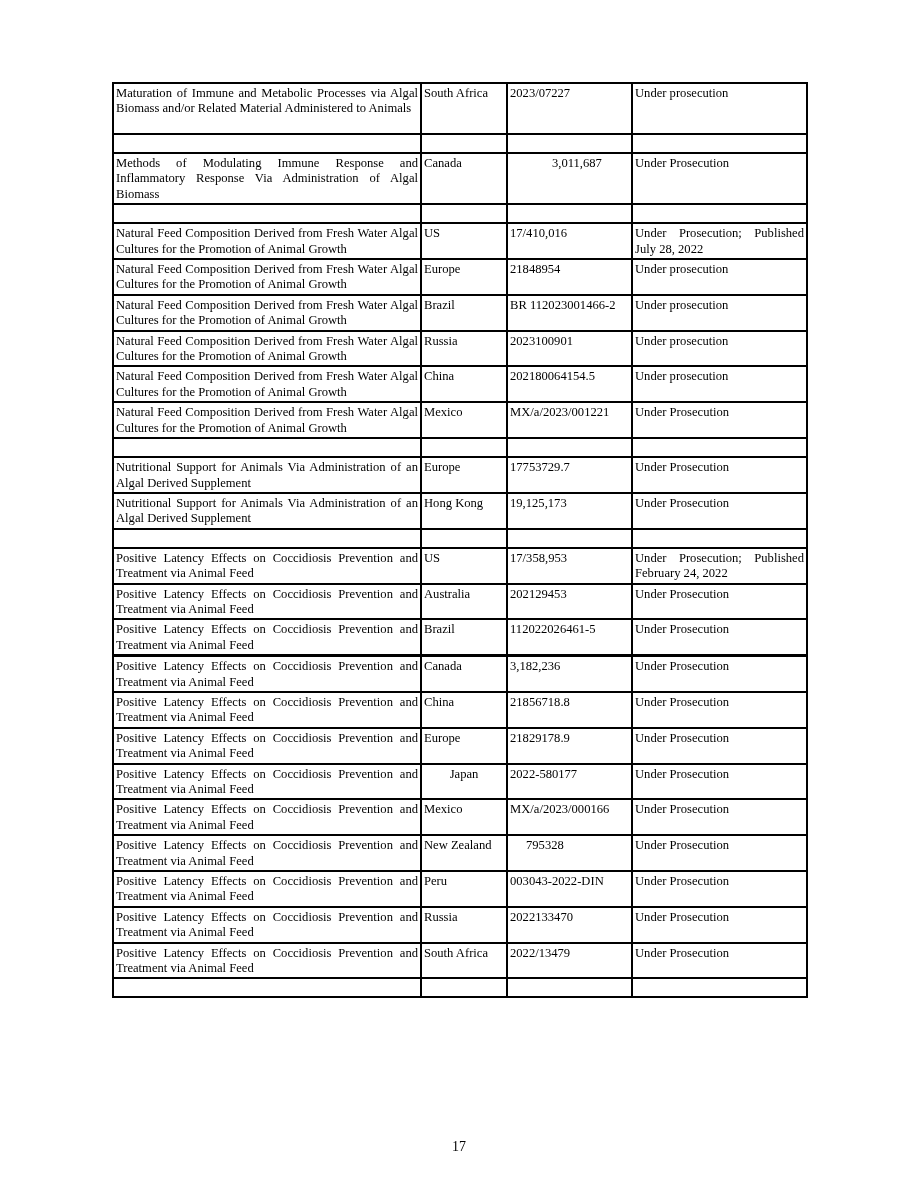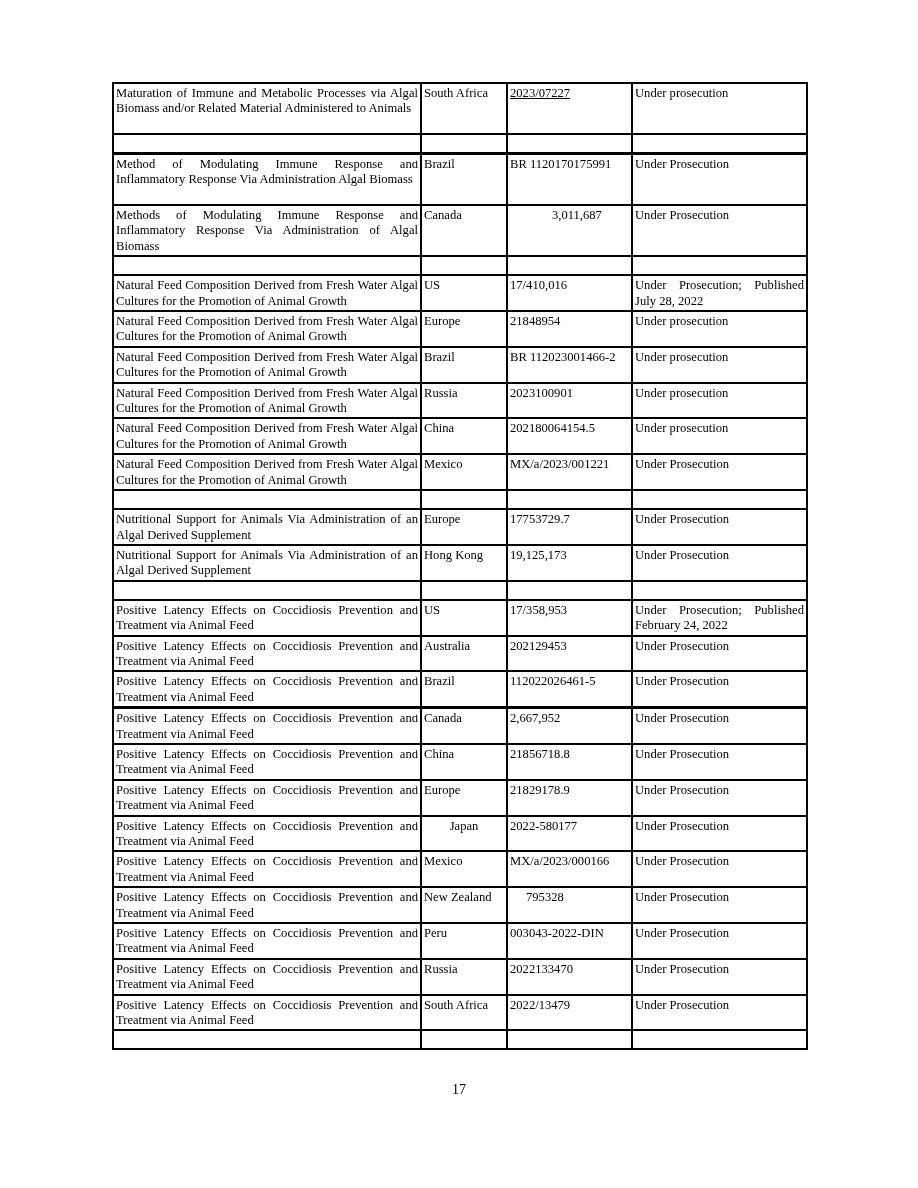--- a/index.html
+++ b/index.html
@@ -13,62 +13,56 @@
       table-layout: fixed;
       font-size: 12.6px;
       line-height: 15.4px;
     }
     table.patents td {
       border: 2px solid #000;
       vertical-align: top;
       padding: 2px 2px 1px 2px;
       overflow: hidden;
     }
-    table.patents td.title { text-align: justify; text-align-last: left; border-radius: 13px; }
+    table.patents td.title { text-align: justify; text-align-last: left; }
     table.patents td.status { text-align: justify; text-align-last: left; }
     table.patents tr.spacer td { height: 17px; padding: 0; }
     table.patents tr.thick-top td { border-top-width: 3px; }
     col.c1 { width: 308px; }
     col.c2 { width: 86px; }
     col.c3 { width: 125px; }
     col.c4 { width: 175px; }
     .page-number {
-      position: absolute; left: 0; width: 918px; top: 1082px;
+      position: absolute; left: 0; width: 918px; top: 1139px;
       text-align: center; font-size: 14px;
     }
   </style>
 </head>
 <body>
 
 <div class="page">
   <table class="patents">
     <colgroup>
       <col class="c1">
         <col class="c2">
         <col class="c3">
         <col class="c4">
     </colgroup>
     <tbody id="patent-tbody">
         <tr>
           <td class="title" style="height: 46px;">Maturation of Immune and Metabolic Processes via Algal Biomass and/or Related Material Administered to Animals</td>
           <td class="country" style="height: 46px;">South Africa</td>
-          <td class="number" style="height: 46px; text-decoration: underline;">2023/07227</td>
+          <td class="number" style="height: 46px;">2023/07227</td>
           <td class="status" style="height: 46px;">Under prosecution</td>
         </tr>
         <tr class="spacer">
           <td></td>
           <td></td>
           <td></td>
           <td></td>
-        </tr>
-        <tr class="thick-top">
-          <td class="title" style="height: 46px;">Method of Modulating Immune Response and Inflammatory Response Via Administration Algal Biomass</td>
-          <td class="country" style="height: 46px;">Brazil</td>
-          <td class="number" style="height: 46px;">BR 1120170175991</td>
-          <td class="status" style="height: 46px;">Under Prosecution</td>
         </tr>
         <tr>
           <td class="title" style="height: 46px;">Methods of Modulating Immune Response and Inflammatory Response Via Administration of Algal Biomass</td>
           <td class="country" style="height: 46px;">Canada</td>
           <td class="number" style="height: 46px; padding-left: 44px;">3,011,687</td>
           <td class="status" style="height: 46px;">Under Prosecution</td>
         </tr>
         <tr class="spacer">
           <td></td>
           <td></td>
@@ -149,21 +143,21 @@
         </tr>
         <tr>
           <td class="title" style="height: 30px;">Positive Latency Effects on Coccidiosis Prevention and Treatment via Animal Feed</td>
           <td class="country" style="height: 30px;">Brazil</td>
           <td class="number" style="height: 30px;">112022026461-5</td>
           <td class="status" style="height: 30px;">Under Prosecution</td>
         </tr>
         <tr class="thick-top">
           <td class="title" style="height: 30px;">Positive Latency Effects on Coccidiosis Prevention and Treatment via Animal Feed</td>
           <td class="country" style="height: 30px;">Canada</td>
-          <td class="number" style="height: 30px;">2,667,952</td>
+          <td class="number" style="height: 30px;">3,182,236</td>
           <td class="status" style="height: 30px;">Under Prosecution</td>
         </tr>
         <tr>
           <td class="title" style="height: 30px;">Positive Latency Effects on Coccidiosis Prevention and Treatment via Animal Feed</td>
           <td class="country" style="height: 30px;">China</td>
           <td class="number" style="height: 30px;">21856718.8</td>
           <td class="status" style="height: 30px;">Under Prosecution</td>
         </tr>
         <tr>
           <td class="title" style="height: 30px;">Positive Latency Effects on Coccidiosis Prevention and Treatment via Animal Feed</td>

